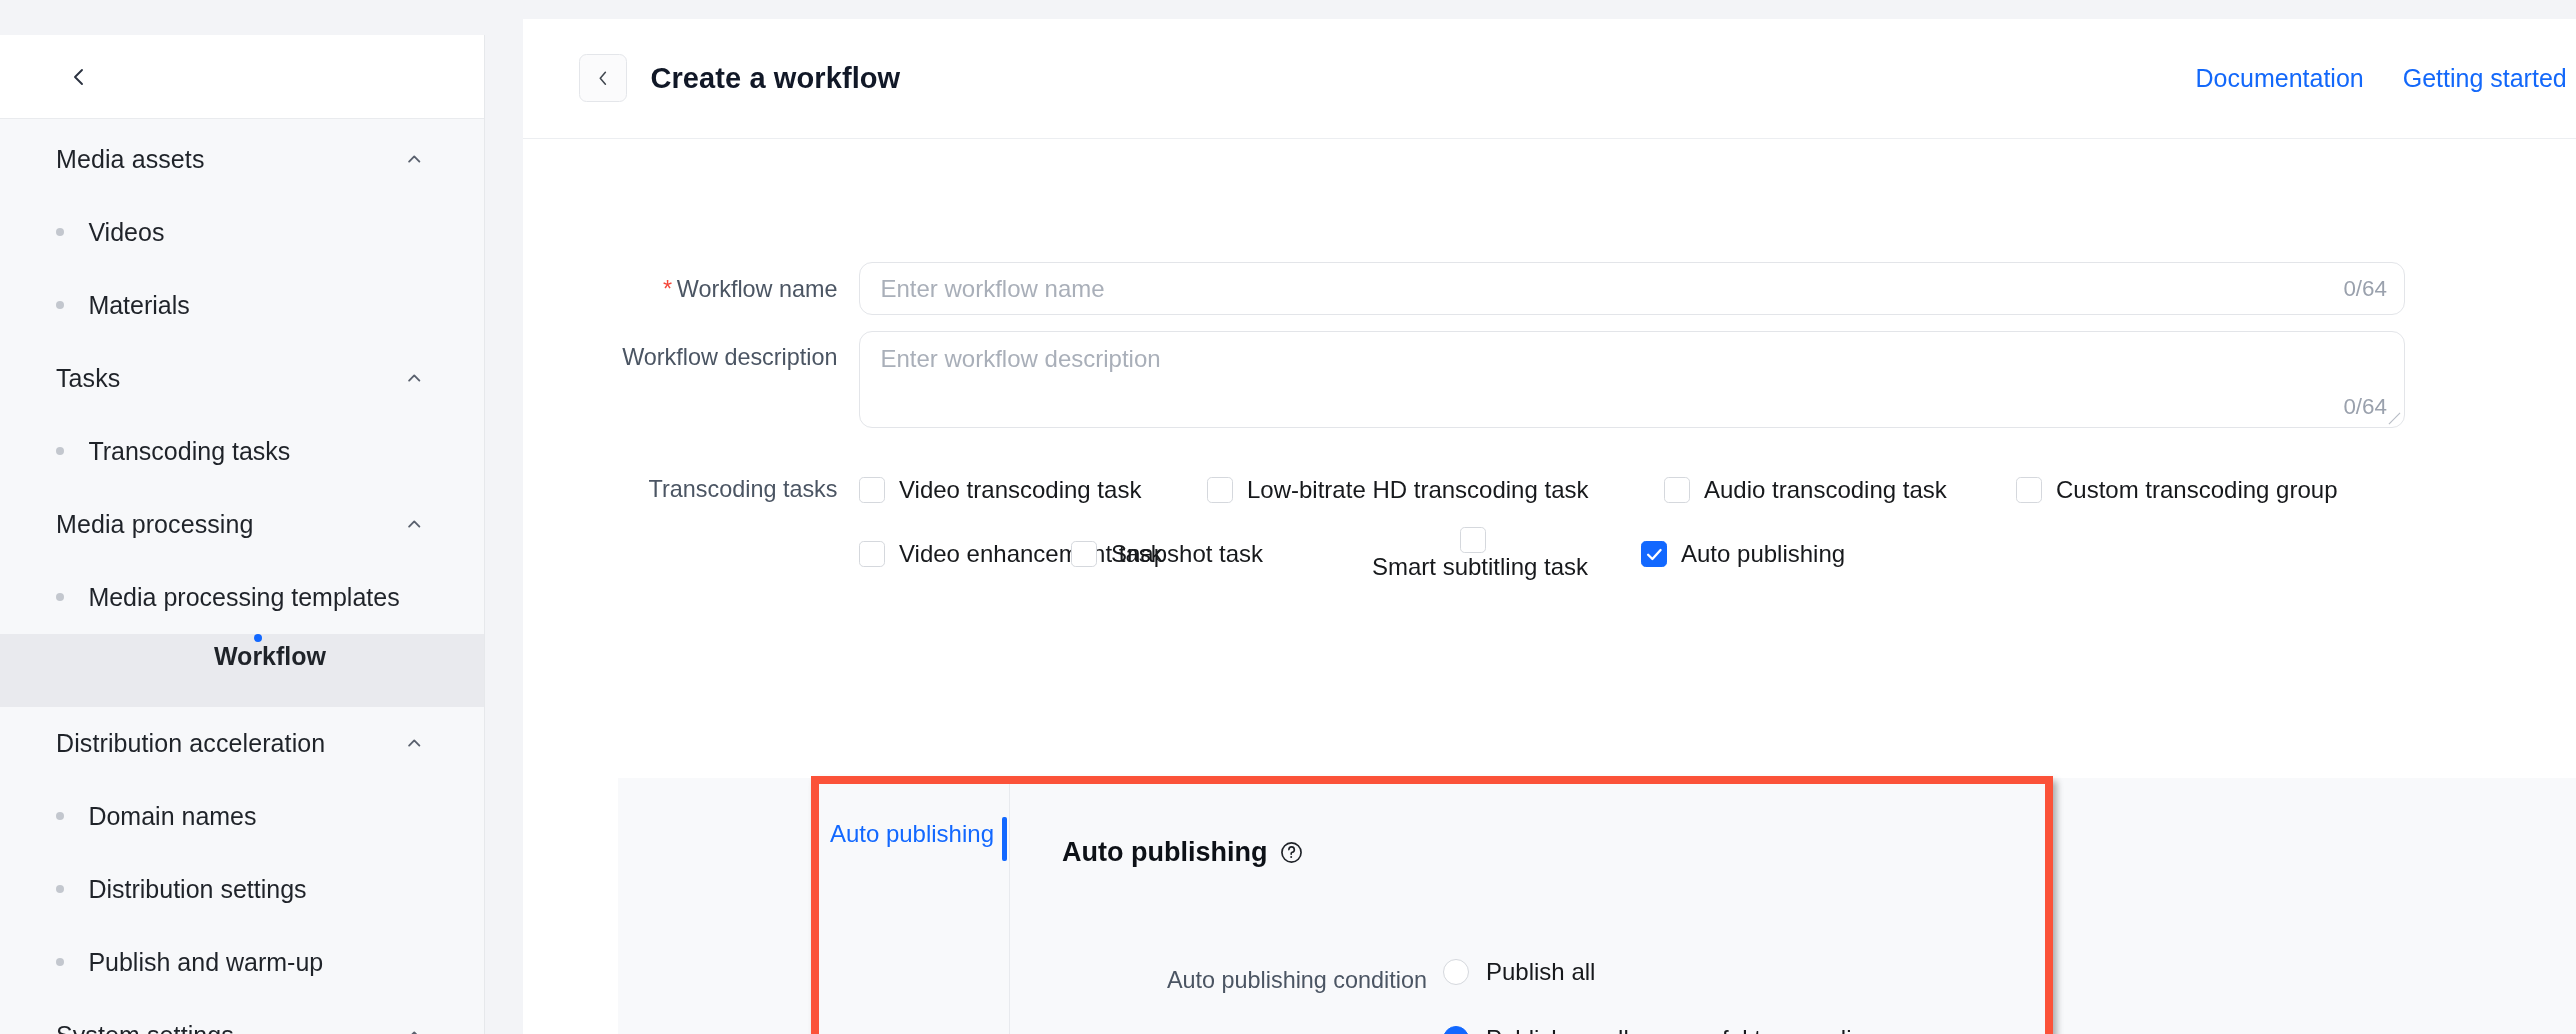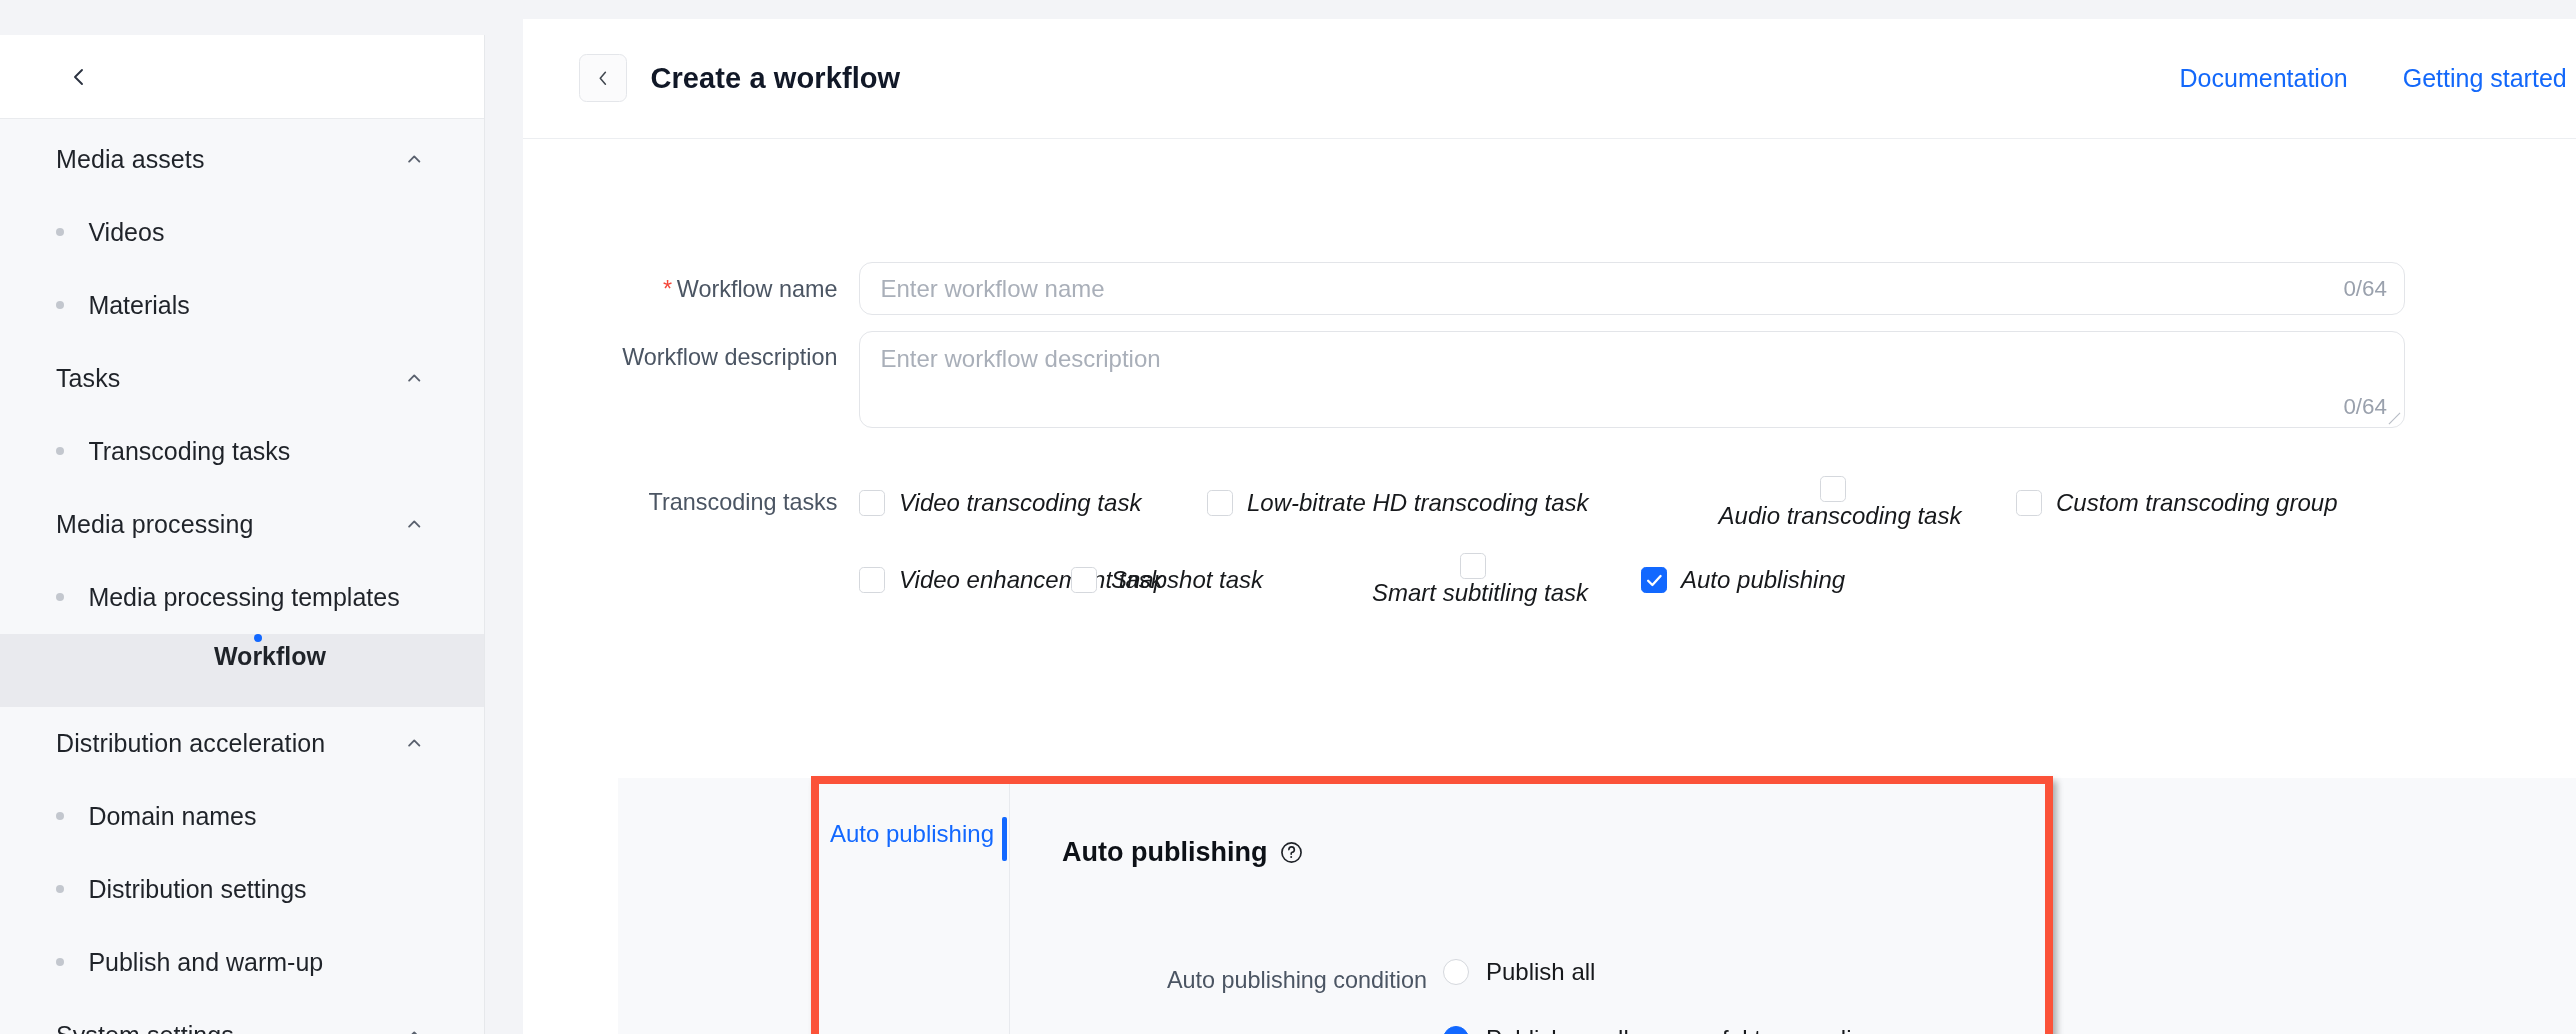--- a/index.html
+++ b/index.html
@@ -100,21 +100,21 @@
   #page-title {
     margin-left: 23.4px;
     font-size: 29px;
     font-weight: bold;
     color: #111827;
     letter-spacing: 0.1px;
   }
   #header-links {
     position: absolute; right: 9.3px; top: 50%;
     transform: translateY(-50%);
-    display: flex; align-items: center; gap: 55px; margin-left: 32px;
+    display: flex; align-items: center; gap: 39px; margin-left: 32px;
   }
   #header-links a {
     color: #1368fa;
     font-size: 25px;
     text-decoration: none;
     cursor: pointer;
     white-space: nowrap;
   }
 
   
@@ -165,21 +165,21 @@
   .resize-grip {
     position: absolute; right: 2.8px; bottom: 1.9px;
     width: 13px; height: 13px;
     pointer-events: none;
   }
   .resize-grip svg { display: block; }
 
   
   .cb-row { display: flex; align-items: center; }
   .cb-row .field-label { padding-top: 0; }
-  .cb-items { display: flex; align-items: center; font-style: italic; }
+  .cb-items { display: flex; align-items: center; }
   .cb {
     display: flex; align-items: center;
     cursor: pointer;
     font-size: 24px;
     color: #17191c;
     white-space: nowrap;
   }
   .cb .box {
     width: 26px; height: 26px;
     border: 0.9px solid #d5d8dd;
@@ -449,21 +449,21 @@
               
             </span>
             <span>Video transcoding task</span>
           </label>
           <label class="cb" style="width:457px;">
             <span class="box">
               
             </span>
             <span>Low-bitrate HD transcoding task</span>
           </label>
-          <label class="cb" style="width:352px;flex-direction:column;">
+          <label class="cb" style="width:352px;">
             <span class="box">
               
             </span>
             <span>Audio transcoding task</span>
           </label>
           <label class="cb">
             <span class="box">
               
             </span>
             <span>Custom transcoding group</span>

